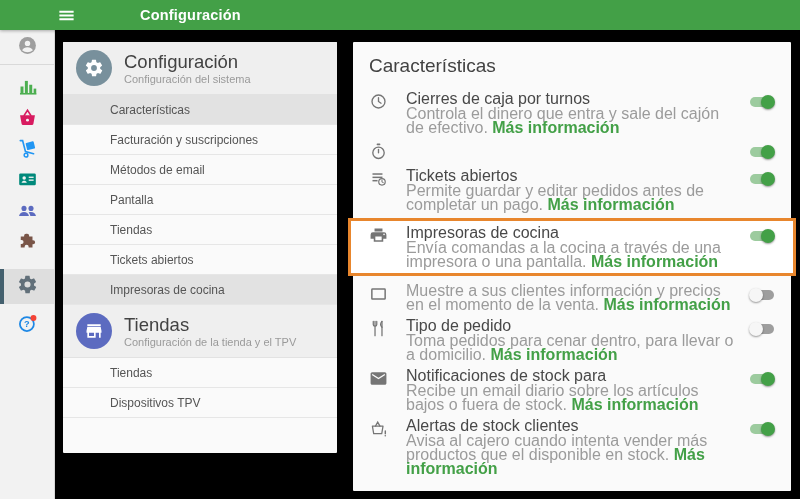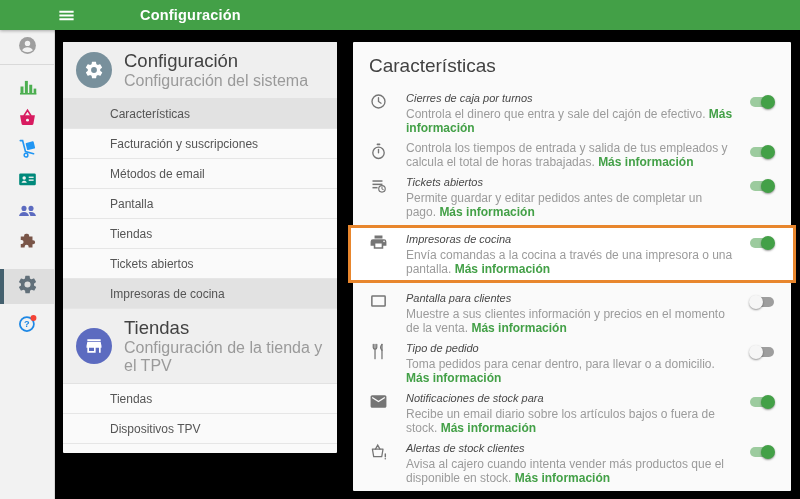--- a/index.html
+++ b/index.html
@@ -28,35 +28,35 @@
   
   .panel { position:absolute; background:#FAFAFA; box-shadow:0 1px 2px rgba(0,0,0,.22); border-radius:1px; }
   #menu-panel { left:63px; top:42px; width:274px; height:411px; overflow:hidden; }
   #features-panel { left:353px; top:42px; width:438px; height:449px; padding:0 16px; display:flex; flex-direction:column; overflow:visible; }
 
   
   .menu-header { display:flex; align-items:center; gap:12px; background:#EFEFEF; padding:8px 13px; border-bottom:1px solid #E2E2E2; }
   .menu-badge { width:36px; height:36px; border-radius:50%; flex:none; display:flex; align-items:center; justify-content:center; }
   .menu-badge svg { width:20px; height:20px; }
   .menu-header-title { font-size:18.5px; color:#424242; line-height:21px; }
-  .menu-header-sub { font-size:16px; color:#9A9A9A; margin-top:1px; }
+  .menu-header-sub { font-size:11px; color:#9A9A9A; margin-top:1px; }
   .menu-item { height:30px; line-height:30px; padding-left:47px; font-size:12px; color:#555555;
                border-bottom:1px solid #E6E6E6; cursor:pointer; }
   .menu-item.selected { background:#E2E2E2; }
 
   
   #features-title { font-size:19px; color:#424242; font-weight:400; margin:13px 0 14px 0; }
   .feature-row { display:flex; align-items:flex-start; margin-bottom:6px; }
   .feature-row.hl { background:#FFFFFF; border:3px solid #E8862D; margin-left:-21px; margin-right:-21px;
                     padding:4px 18px; margin-top:1px; margin-bottom:8px; }
   .f-icon { width:20px; height:20px; flex:none; margin-top:1px; }
   .f-icon svg { width:19px; height:19px; }
   .f-text { flex:1; max-width:336px; margin-left:17px; padding-right:8px; }
-  .f-title { font-size:11px; line-height:15px; color:#484848; margin-bottom:1px;font-style:italic; }
-  .f-desc { font-size:12px; line-height:14px; color:#9B9B9B; }
+  .f-title { font-size:16px; line-height:15px; color:#484848; margin-bottom:1px; }
+  .f-desc { font-size:16px; line-height:14px; color:#9B9B9B; }
   .f-more { color:#43A047; font-weight:700; cursor:pointer; }
 
   .toggle { position:relative; width:26px; height:15px; flex:none; margin-left:auto; margin-top:3px; cursor:pointer; }
   .toggle .track { position:absolute; left:1px; top:2.5px; width:24px; height:10px; border-radius:5px; }
   .toggle .knob { position:absolute; top:.5px; width:14px; height:14px; border-radius:50%; box-shadow:0 1px 2px rgba(0,0,0,.4); }
   .toggle.on .track { background:#9CCB9E; }
   .toggle.on .knob { right:0; background:#43A047; }
   .toggle.off .track { background:#9E9E9E; }
   .toggle.off .knob { left:0; background:#F6F6F6; }
 </style>
@@ -198,21 +198,20 @@
             <span class="knob"></span>
           </span>
         </div>
         <div class="feature-row">
           <span class="f-icon"><svg viewBox="0 0 24 24">
               <rect x="9.6" y="2" width="4.8" height="2.1" rx="1" fill="#757575"></rect>
               <circle cx="12" cy="13.6" r="7.2" fill="none" stroke="#757575" stroke-width="1.7"></circle>
               <path d="M12 13.6V9.4" fill="none" stroke="#757575" stroke-width="1.7" stroke-linecap="round"></path>
             </svg></span>
           <div class="f-text">
-            <div class="f-desc"><span>Controla los tiempos de entrada y salida de tus empleados y calcula el total de horas trabajadas. </span><span class="f-more">Más información</span></div>
           </div>
           <span class="toggle on">
             <span class="track"></span>
             <span class="knob"></span>
           </span>
         </div>
         <div class="feature-row">
           <span class="f-icon"><svg viewBox="0 0 24 24">
               <g fill="#757575">
                 <rect x="4.4" y="5.4" width="12.6" height="1.9"></rect>
@@ -242,21 +241,20 @@
           <span class="toggle on">
             <span class="track"></span>
             <span class="knob"></span>
           </span>
         </div>
         <div class="feature-row">
           <span class="f-icon"><svg viewBox="0 0 24 24">
               <rect x="3.6" y="5.2" width="16.8" height="12.6" rx=".8" fill="none" stroke="#757575" stroke-width="1.9"></rect>
             </svg></span>
           <div class="f-text">
-            <div class="f-title">Pantalla para clientes</div>
             <div class="f-desc"><span>Muestre a sus clientes información y precios en el momento de la venta. </span><span class="f-more">Más información</span></div>
           </div>
           <span class="toggle off">
             <span class="track"></span>
             <span class="knob"></span>
           </span>
         </div>
         <div class="feature-row">
           <span class="f-icon"><svg viewBox="0 0 24 24">
               <path d="M7.6 21V3" stroke="#757575" stroke-width="1.6" stroke-linecap="round"></path>

